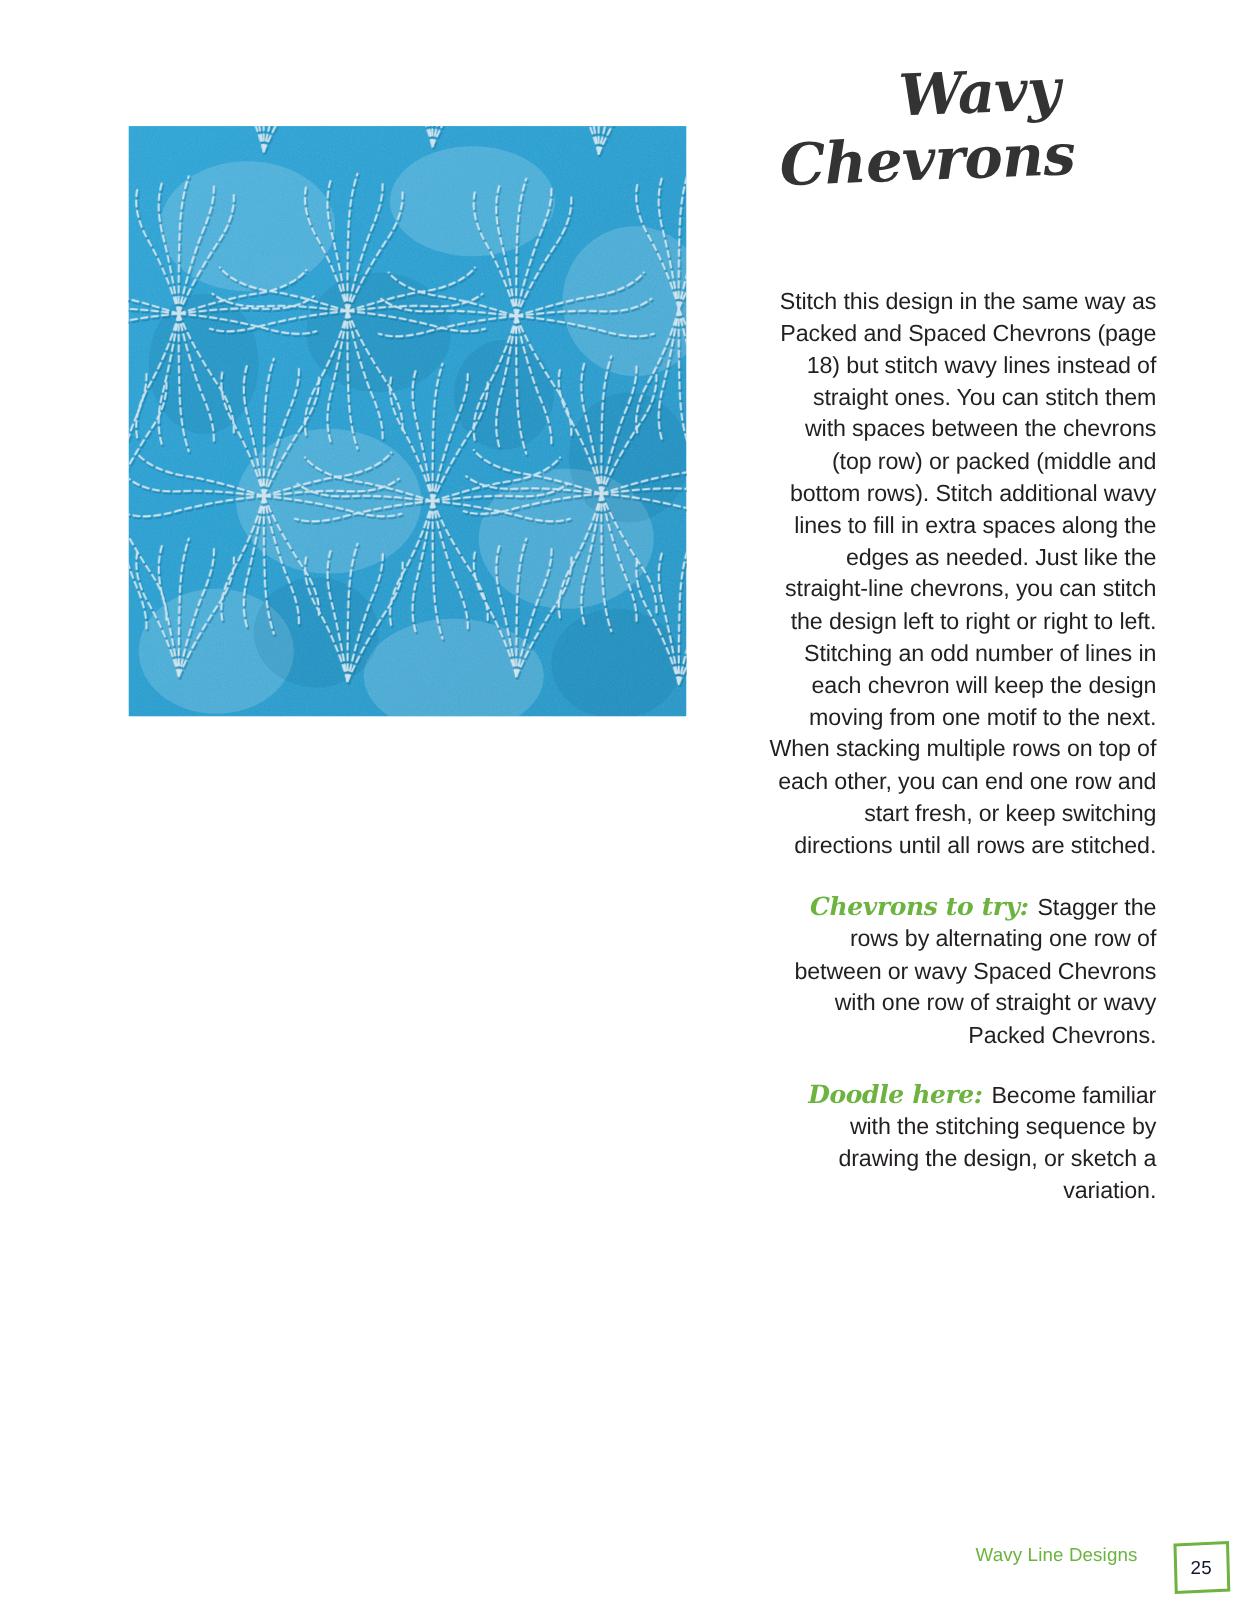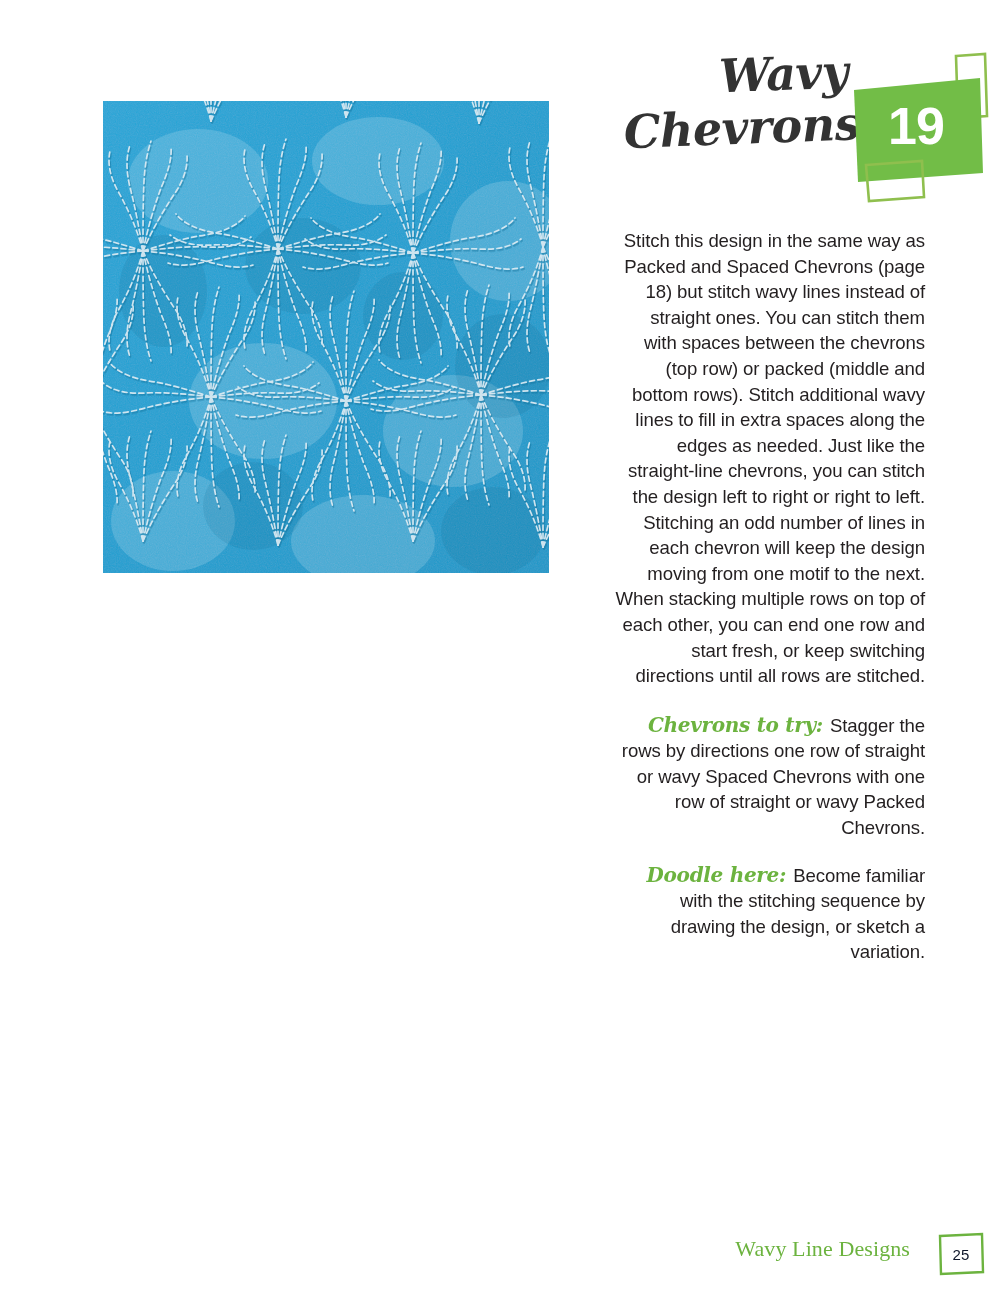--- a/index.html
+++ b/index.html
@@ -106,24 +106,23 @@
     left: 0;
     top: 1232px;
     width: 1000px;
     height: 50px;
   }
   #footer-label {
     position: absolute;
     right: 90px;
     top: 4px;
     color: #6cb33f;
-    font-size: 22px;
+    font-size: 15px;
     letter-spacing: 0.1px;
     white-space: nowrap;
-    font-family: Liberation Serif, serif;
   }
   #page-number-box {
     position: absolute;
     right: 15px;
     top: 0px;
     width: 48px;
     height: 44px;
   }
   #page-number-box svg { display: block; }
   #page-number-text {
@@ -372,40 +371,28 @@
   </svg>
 </div>
 
 <div id="title-block">
 
   <div class="script-title">
     <span class="line1">Wavy</span>
     <span class="line2">Chevrons</span>
   </div>
 
-  <div id="number-badge">
-    <svg width="148" height="160" viewBox="0 0 148 160" xmlns="http://www.w3.org/2000/svg">
-
-      <path d="M104,4 L133,2 L135,64 L106,66 Z" fill="none" stroke="#8fbf4e" stroke-width="2.6"></path>
-
-      <path d="M2,38 L128,26 L131,121 L6,130 Z" fill="#72bd47"></path>
-
-      <path d="M14,113 L70,109 L72,145 L17,149 Z" fill="none" stroke="#8fbf4e" stroke-width="2.6"></path>
-
-      <text x="64" y="92" text-anchor="middle" fill="#ffffff" font-family="Liberation Sans, sans-serif" font-size="52" font-weight="bold" letter-spacing="-1">19</text>
-    </svg>
-  </div>
 </div>
 
 <div id="body-column">
 
   <p class="para" id="intro-para">Stitch this design in the same way as Packed and Spaced Chevrons (page 18) but stitch wavy lines instead of straight ones. You can stitch them with spaces between the chevrons (top row) or packed (middle and bottom rows). Stitch additional wavy lines to fill in extra spaces along the edges as needed. Just like the straight-line chevrons, you can stitch the design left to right or right to left. Stitching an odd number of lines in each chevron will keep the design moving from one motif to the next. When stacking multiple rows on top of each other, you can end one row and start fresh, or keep switching directions until all rows are stitched.</p>
 
   <p class="para" id="variation-para">
-    <span class="lead-in">Chevrons to try:</span><span> Stagger the rows by directions one row of straight or wavy Spaced Chevrons with one row of straight or wavy Packed Chevrons.</span>
+    <span class="lead-in">Chevrons to try:</span><span> Stagger the rows by alternating one row of between or wavy Spaced Chevrons with one row of straight or wavy Packed Chevrons.</span>
   </p>
 
   <p class="para" id="doodle-para">
     <span class="lead-in">Doodle here:</span><span> Become familiar with the stitching sequence by drawing the design, or sketch a variation.</span>
   </p>
 </div>
 
 <div id="footer">
   <div id="footer-label">Wavy Line Designs</div>
 

